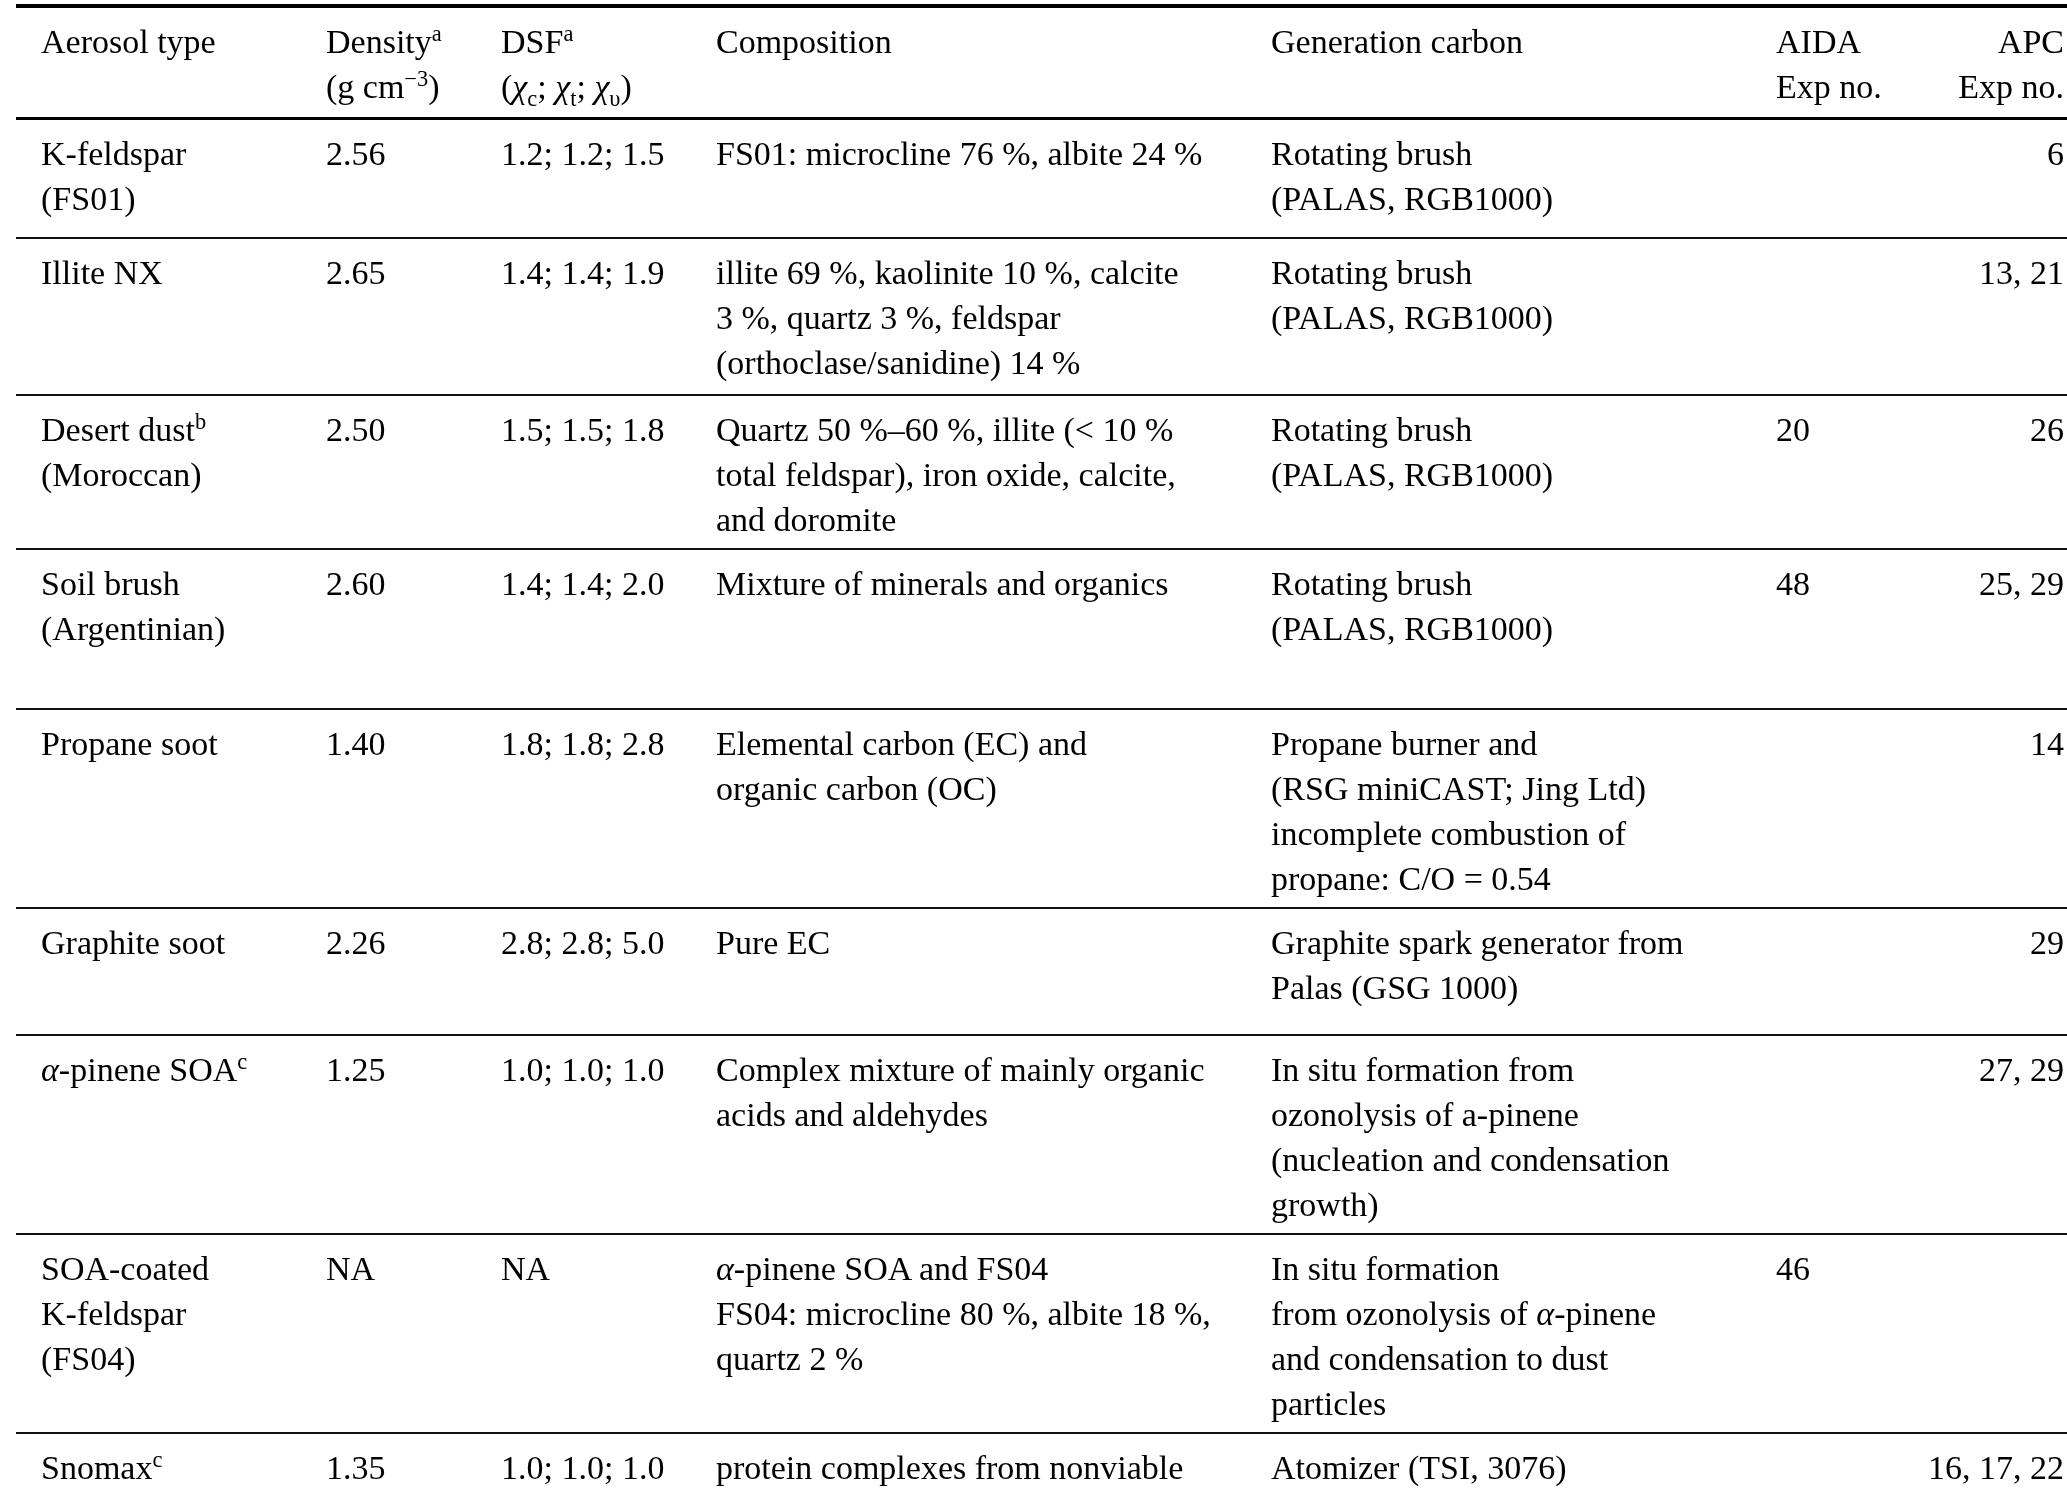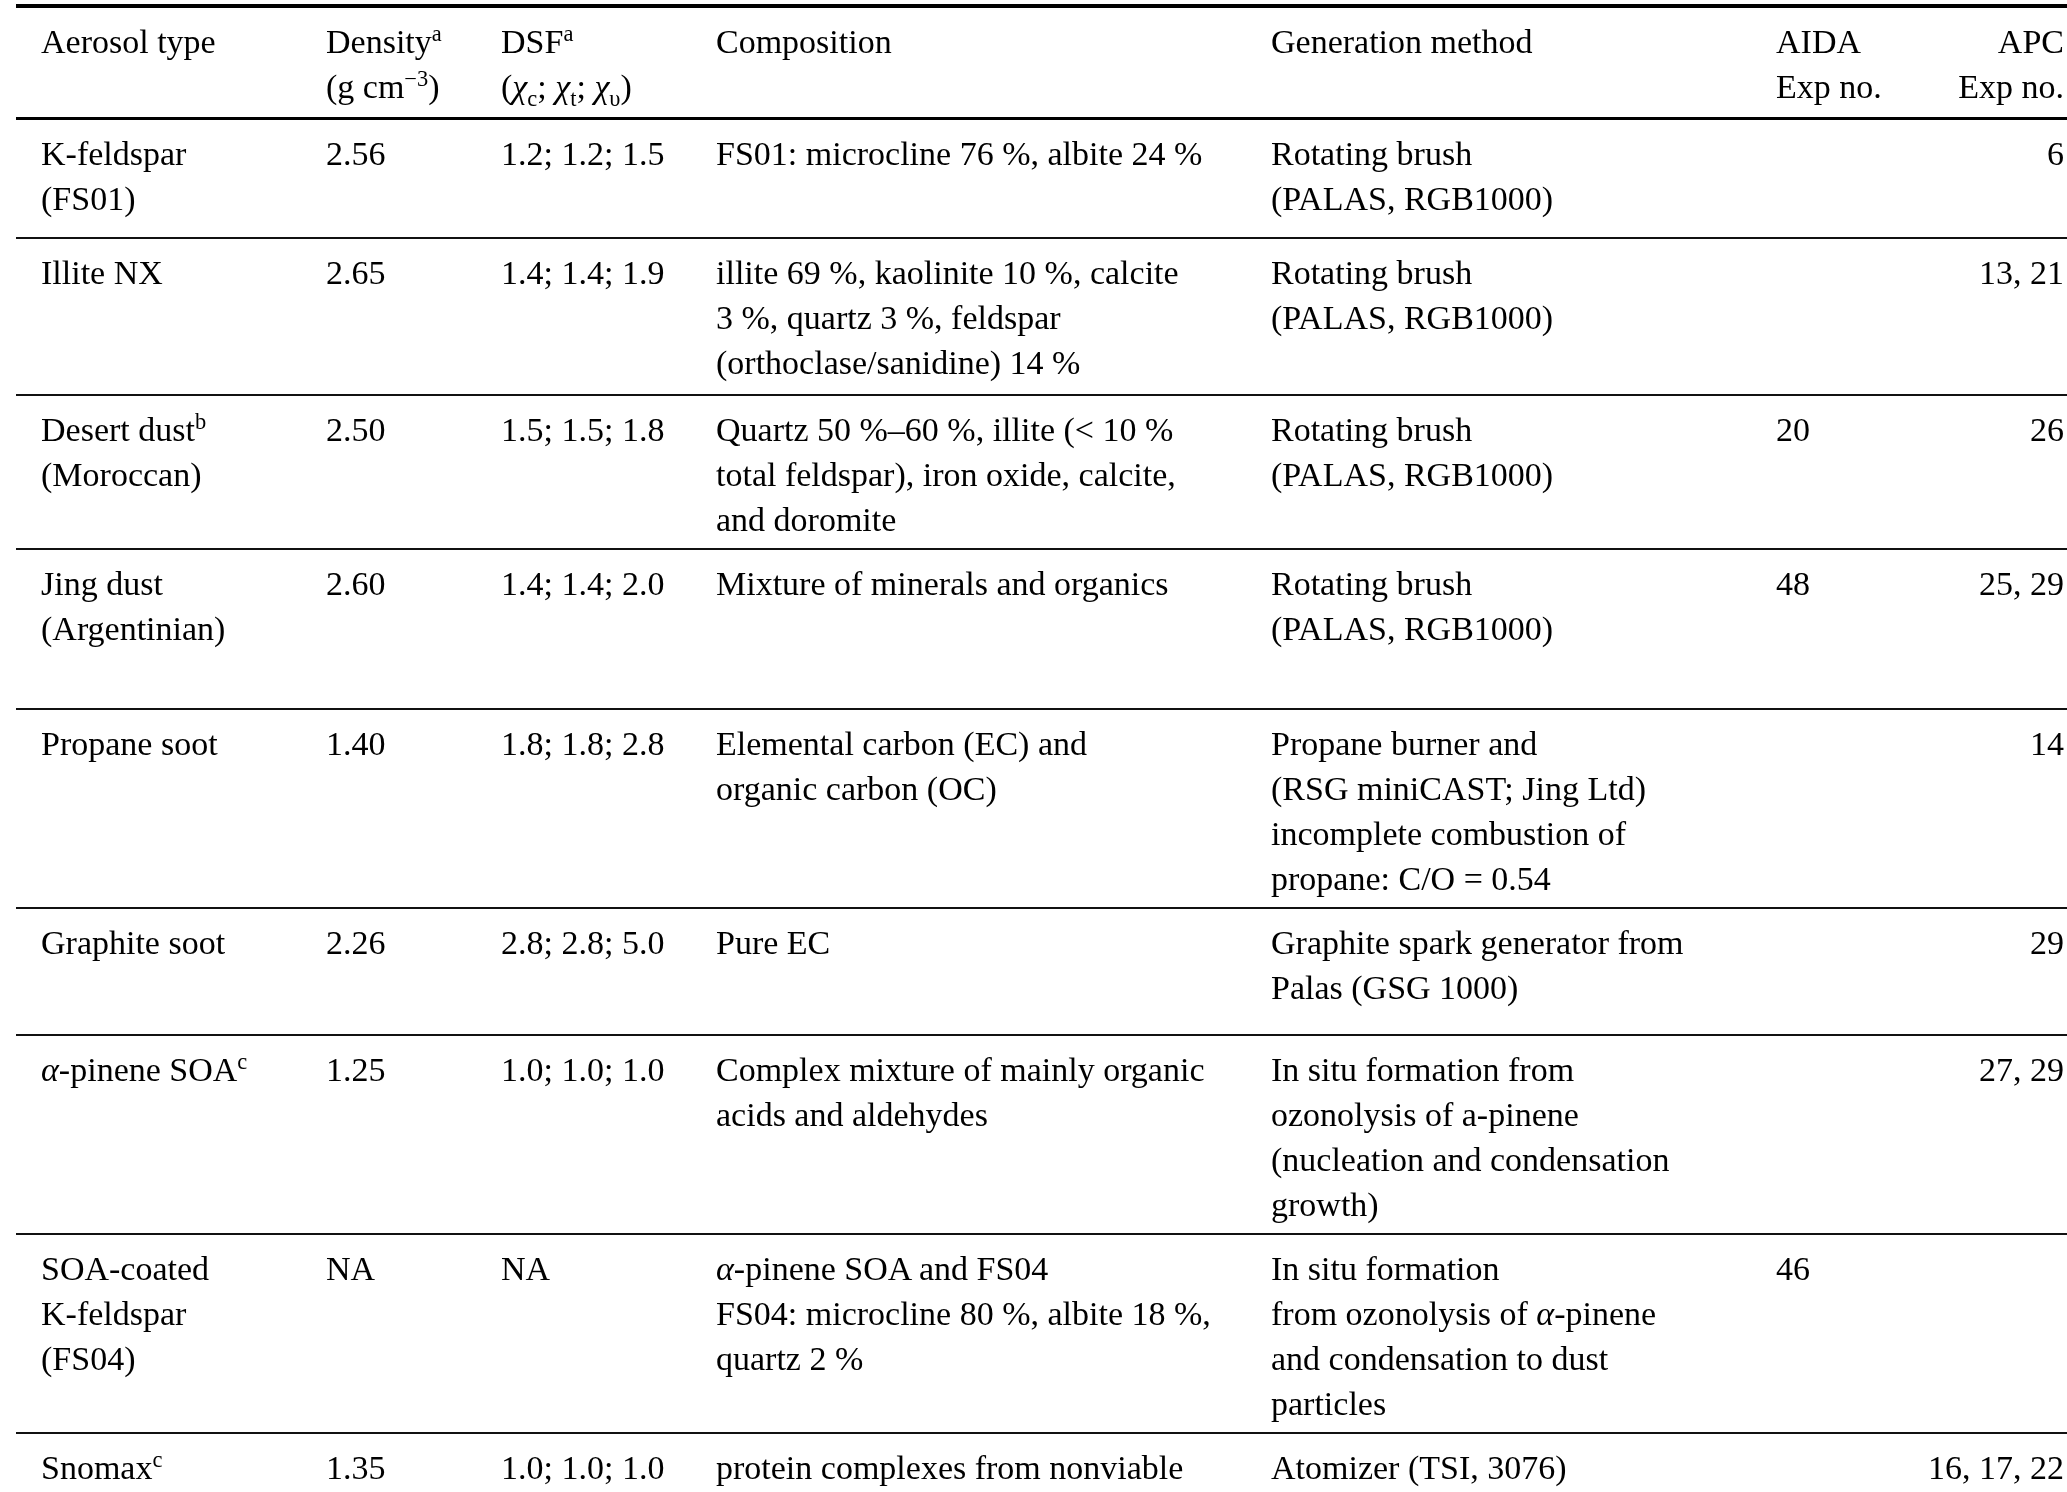--- a/index.html
+++ b/index.html
@@ -62,21 +62,21 @@
         <col class="c7">
     </colgroup>
     <thead>
       <tr class="header-row" style="height:112px;">
         <th class="c1">Aerosol type</th>
         <th class="c2">Density<sup>a</sup>
 (g cm<sup>−3</sup>)</th>
         <th class="c3">DSF<sup>a</sup>
 (<i>χ</i><sub>c</sub>; <i>χ</i><sub>t</sub>; <i>χ</i><sub>υ</sub>)</th>
         <th class="c4">Composition</th>
-        <th class="c5">Generation method</th>
+        <th class="c5">Generation carbon</th>
         <th class="c6">AIDA
 Exp no.</th>
         <th class="c7">APC
 Exp no.</th>
       </tr>
     </thead>
     <tbody id="table-body">
         <tr style="height: 120px;">
           <td class="c1">K-feldspar
 (FS01)</td>
@@ -107,21 +107,21 @@
           <td class="c3">1.5; 1.5; 1.8</td>
           <td class="c4">Quartz 50 %–60 %, illite (&lt; 10 %
 total feldspar), iron oxide, calcite,
 and doromite</td>
           <td class="c5">Rotating brush
 (PALAS, RGB1000)</td>
           <td class="c6">20</td>
           <td class="c7">26</td>
         </tr>
         <tr style="height: 160px;">
-          <td class="c1">Jing dust
+          <td class="c1">Soil brush
 (Argentinian)</td>
           <td class="c2">2.60</td>
           <td class="c3">1.4; 1.4; 2.0</td>
           <td class="c4">Mixture of minerals and organics</td>
           <td class="c5">Rotating brush
 (PALAS, RGB1000)</td>
           <td class="c6">48</td>
           <td class="c7">25, 29</td>
         </tr>
         <tr style="height: 190px;">

